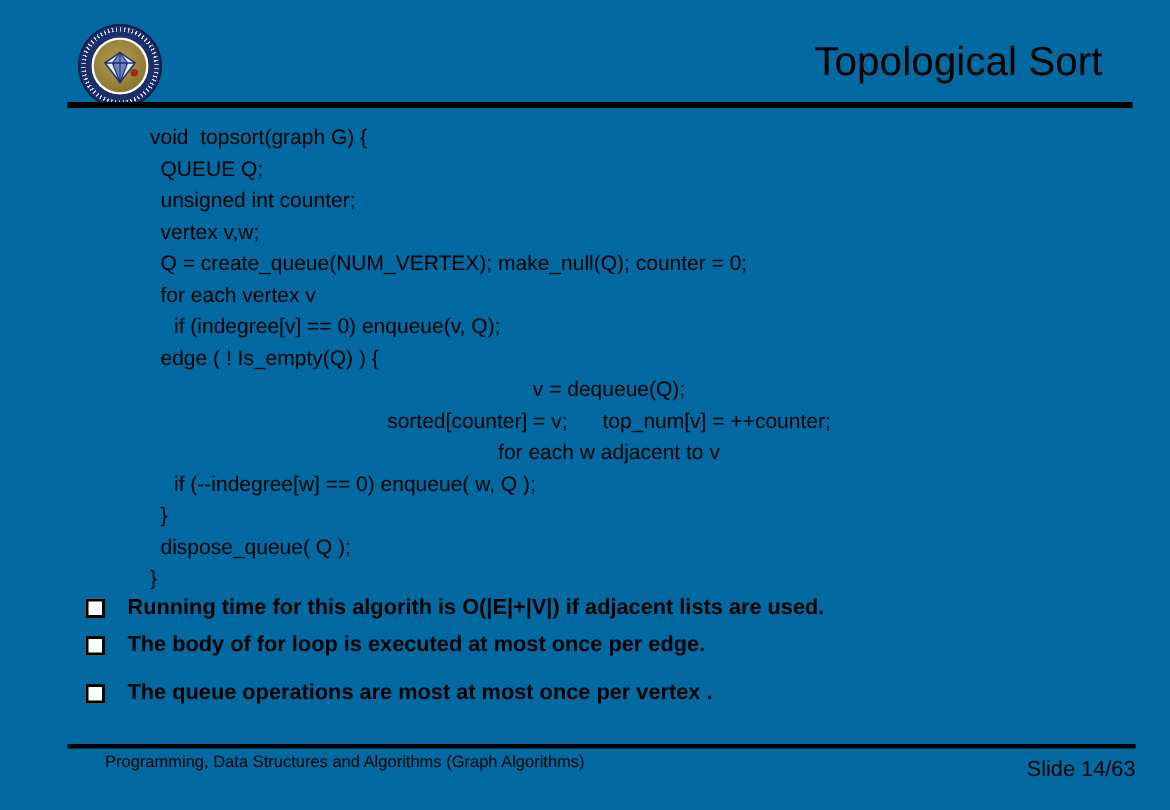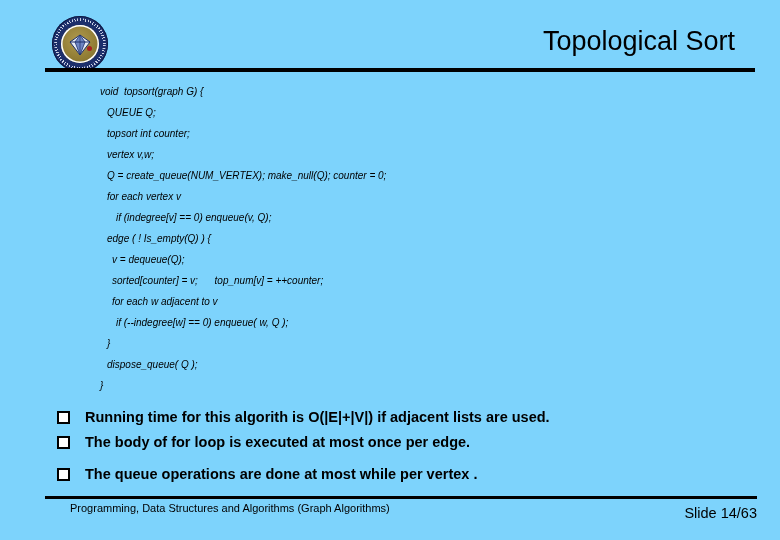--- a/index.html
+++ b/index.html
@@ -8,21 +8,21 @@
     padding: 0;
     background: #ffffff;
   }
   body {
     font-family: "Liberation Sans", sans-serif;
   }
   #slide {
     position: relative;
     width: 780px;
     height: 540px;
-    background: #7dd3fc;
+    background: #0369a1;
     overflow: hidden;
   }
 
   
   #logo {
     position: absolute;
     left: 52px;
     top: 16px;
     width: 56px;
     height: 56px;
@@ -102,32 +102,31 @@
     background: #000000;
   }
 
   
   #code {
     position: absolute;
     left: 100px;
     top: 81px;
     width: 600px;
     font-family: "Liberation Sans", sans-serif;
-    font-size: 10px;
-    color: #000000;
-    font-style: italic;
+    font-size: 14px;
+    color: #000000;
   }
   #code .ln {
     height: 21px;
     line-height: 21px;
     white-space: pre;
   }
   #code .i0 { padding-left: 0px;  }
   #code .i1 { padding-left: 7px;  }
-  #code .i2 { padding-left: 12px; }
+  #code .i2 { padding-left: 12px; text-align: center; }
   #code .i3 { padding-left: 16px; }
 
   
   #bullets {
     position: absolute;
     left: 57px;
     top: 396px;
     width: 690px;
   }
   .bullet {
@@ -153,21 +152,21 @@
     height: 9px;
     border: 2px solid #000000;
     background: #ffffff;
     vertical-align: middle;
     margin-top: -2px;
   }
   .bullet .btext {
     flex: 1 1 auto;
     white-space: pre;
   }
-  #b1 { margin-top: 12px;  }
+  #b1 { margin-top: 0px;  }
   #b2 { margin-top: 6px;  }
   #b3 { margin-top: 13px; }
 
   
   #footer-left {
     position: absolute;
     left: 47px;
     top: 502px;
     font-size: 11px;
     color: #000000;
@@ -201,21 +200,21 @@
       <span class="red-dot"></span>
     </div>
   </div>
 
   <div id="title">Topological Sort</div>
   <div id="title-rule"></div>
 
   <div id="code">
     <div class="ln i0">void  topsort(graph G) {</div>
     <div class="ln i1">QUEUE Q;</div>
-    <div class="ln i1">topsort int counter;</div>
+    <div class="ln i1">unsigned int counter;</div>
     <div class="ln i1">vertex v,w;</div>
     <div class="ln i1">Q = create_queue(NUM_VERTEX); make_null(Q); counter = 0;</div>
     <div class="ln i1">for each vertex v</div>
     <div class="ln i3">if (indegree[v] == 0) enqueue(v, Q);</div>
     <div class="ln i1">edge ( ! Is_empty(Q) ) {</div>
     <div class="ln i2">v = dequeue(Q);</div>
     <div class="ln i2">sorted[counter] = v;      top_num[v] = ++counter;</div>
     <div class="ln i2">for each w adjacent to v</div>
     <div class="ln i3">if (--indegree[w] == 0) enqueue( w, Q );</div>
     <div class="ln i1">}</div>
@@ -227,21 +226,21 @@
     <div class="bullet" id="b1">
       <span class="marker"><span class="sq"></span></span>
       <span class="btext">Running time for this algorith is O(|E|+|V|) if adjacent lists are used.</span>
     </div>
     <div class="bullet" id="b2">
       <span class="marker"><span class="sq"></span></span>
       <span class="btext">The body of for loop is executed at most once per edge.</span>
     </div>
     <div class="bullet" id="b3">
       <span class="marker"><span class="sq"></span></span>
-      <span class="btext">The queue operations are done at most while per vertex .</span>
+      <span class="btext">The queue operations are most at most once per vertex .</span>
     </div>
   </div>
 
   <div id="footer-rule"></div>
   <div id="footer-left">Programming, Data Structures and Algorithms  (Graph Algorithms)</div>
   <div id="footer-right">Slide 14/63</div>
 
 </div>
 
 </body></html>

